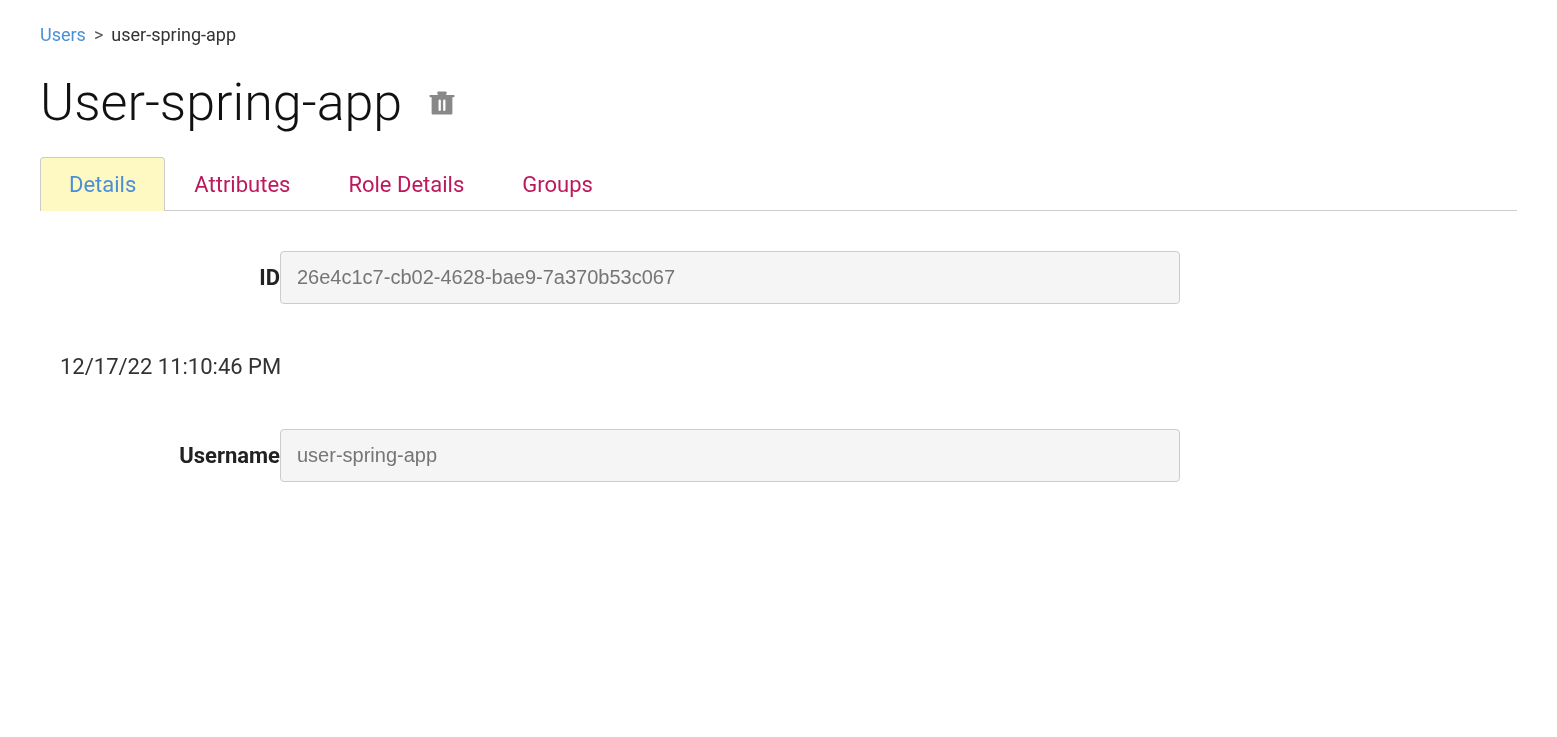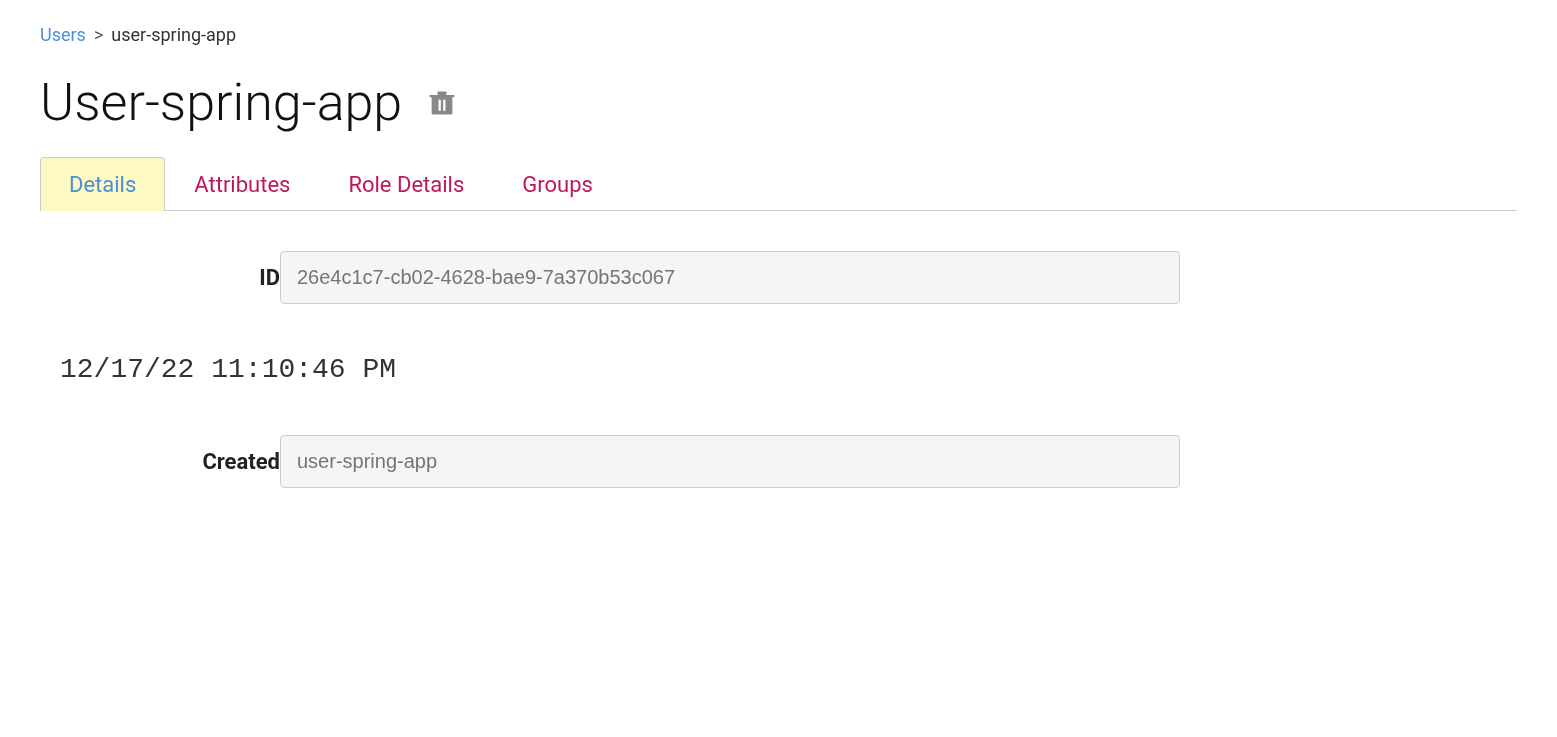--- a/index.html
+++ b/index.html
@@ -128,24 +128,23 @@
       padding: 14px 16px;
       font-size: 20px;
       border: 1px solid #ccc;
       border-radius: 4px;
       background: #f5f5f5;
       color: #1d4ed8;
       outline: none;
     }
 
     .form-value {
-      font-size: 28px;
+      font-size: 22px;
       color: #333;
       padding: 14px 0;
-      font-family: Liberation Mono, monospace;
     }
   </style>
 </head>
 <body>
 
 <div class="page-wrapper">
 
   <div class="breadcrumb">
     <a class="breadcrumb-link">Users</a>
     <span class="breadcrumb-separator">&gt;</span>
@@ -177,18 +176,18 @@
     <div class="form-row">
       <label class="form-label">ID</label>
       <input class="form-input" type="text" readonly="" placeholder="26e4c1c7-cb02-4628-bae9-7a370b53c067" style="">
     </div>
 
     <div class="form-row">
       <span class="form-value">12/17/22 11:10:46 PM</span>
     </div>
 
     <div class="form-row">
-      <label class="form-label">Created</label>
+      <label class="form-label">Username</label>
       <input class="form-input" type="text" placeholder="user-spring-app" style="">
     </div>
 
   </div>
 </div>
 
 </body></html>

